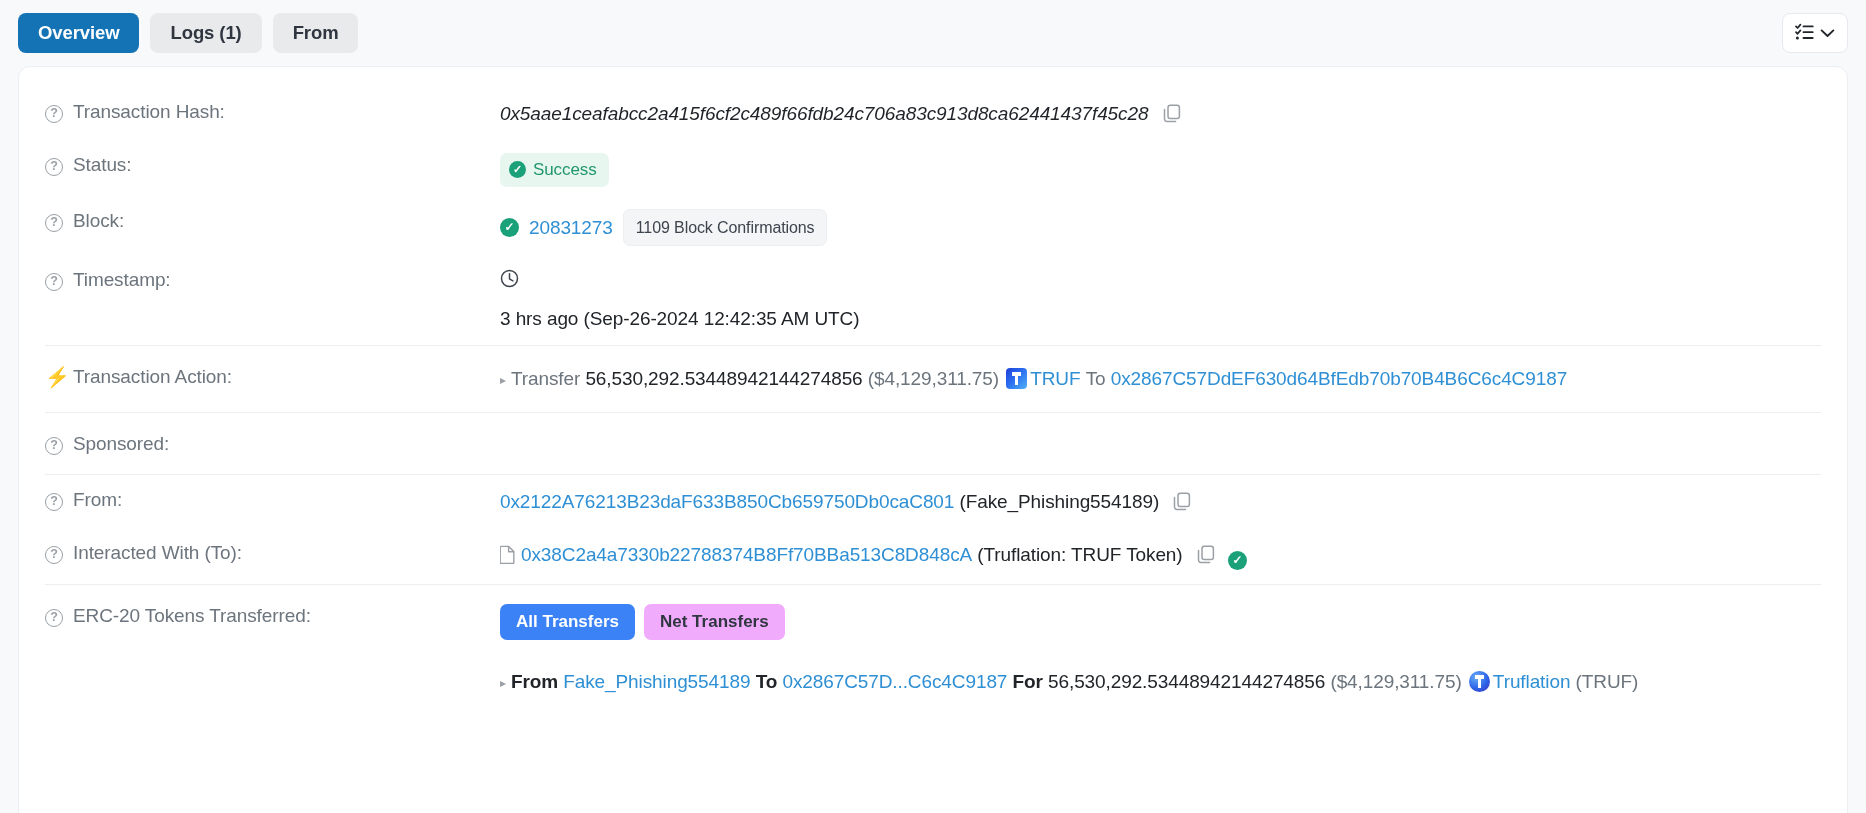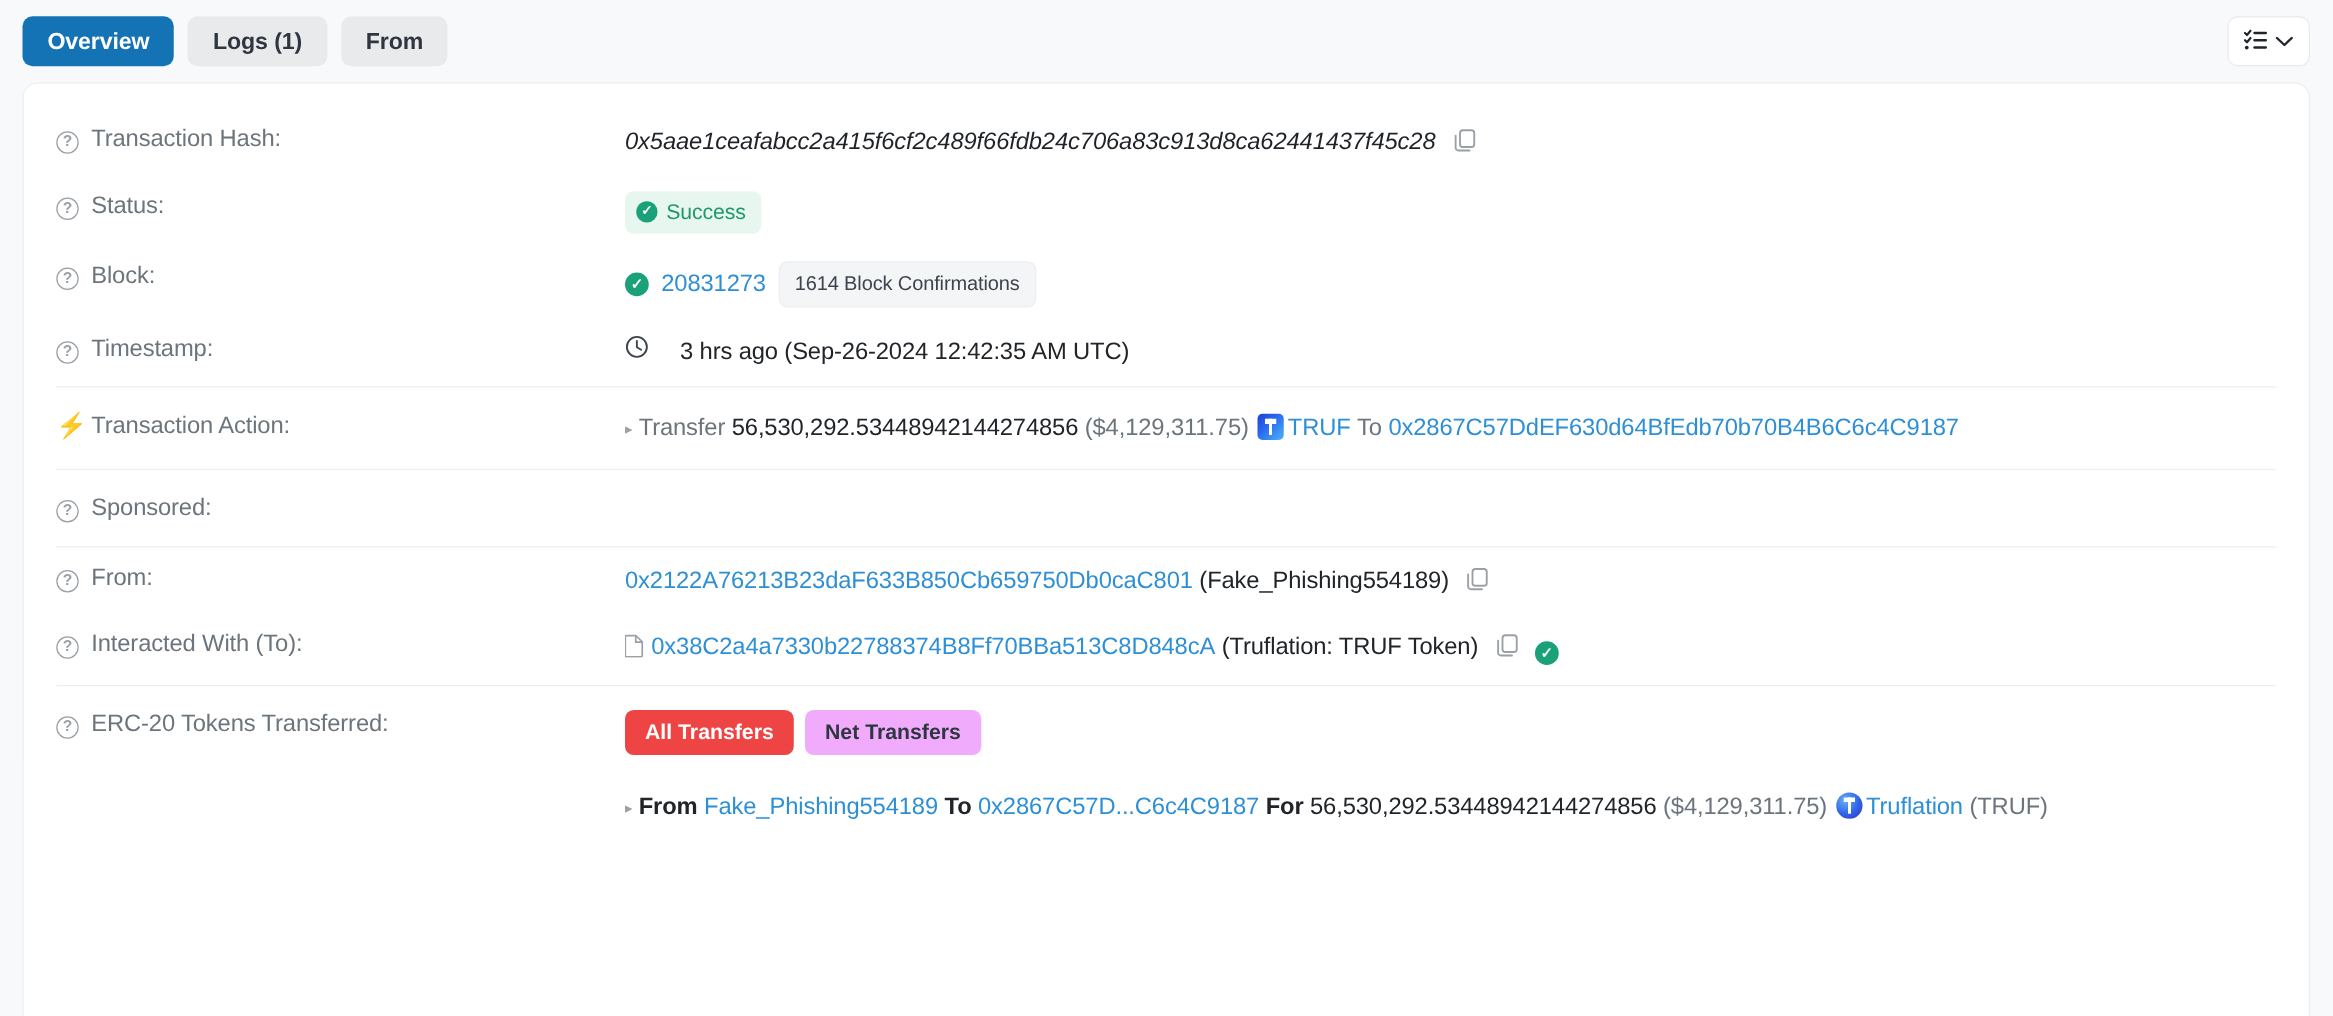--- a/index.html
+++ b/index.html
@@ -166,21 +166,21 @@
   .block-row { display: flex; align-items: center; gap: 10px; }
   .pill-grey {
     background: #f4f5f7;
     border: 1px solid #eceef2;
     border-radius: 7px;
     padding: 6px 12px;
     font-size: 16px;
     color: #3d444d;
     white-space: nowrap;
   }
-  .ts-row { display: flex; align-items: center; gap: 25px; }
+  .ts-row { display: flex; gap: 9px; flex-direction: column; }
   .clock-icon { flex: 0 0 auto; }
   .grey-txt { color: #6c757d; text-align: center; }
   .caret {
     display: inline-block;
     color: #9aa0a6;
     font-size: 12px;
     margin-right: 5px;
     vertical-align: 1px;
     cursor: pointer;
   }
@@ -222,21 +222,21 @@
     display: inline-flex;
     align-items: center;
     font-size: 17px;
     font-weight: bold;
     border: none;
     cursor: pointer;
     background: #f0abfc;
     color: #2f3640;
     white-space: nowrap;
   }
-  .seg.active { background: #ef4444; color: #fff; }
+  .seg.active { background: #3b82f6; color: #fff; }
   .transfer-line {
     margin-top: 26px;
     font-size: 19px;
     color: #212529;
     white-space: nowrap;
   }
   .b { font-weight: bold; }
 </style>
 </head>
 <body>
@@ -300,21 +300,21 @@
 
     <div class="row">
       <div class="label">
         <span class="qicon">?</span>
         <span>Block:</span>
       </div>
       <div class="value">
         <span class="block-row">
           <span class="check-circle lg">✓</span>
           <a class="blue-link">20831273</a>
-          <span class="pill-grey">1614 Block Confirmations</span>
+          <span class="pill-grey">1109 Block Confirmations</span>
         </span>
       </div>
     </div>
 
     <div class="row">
       <div class="label">
         <span class="qicon">?</span>
         <span>Timestamp:</span>
       </div>
       <div class="value">

